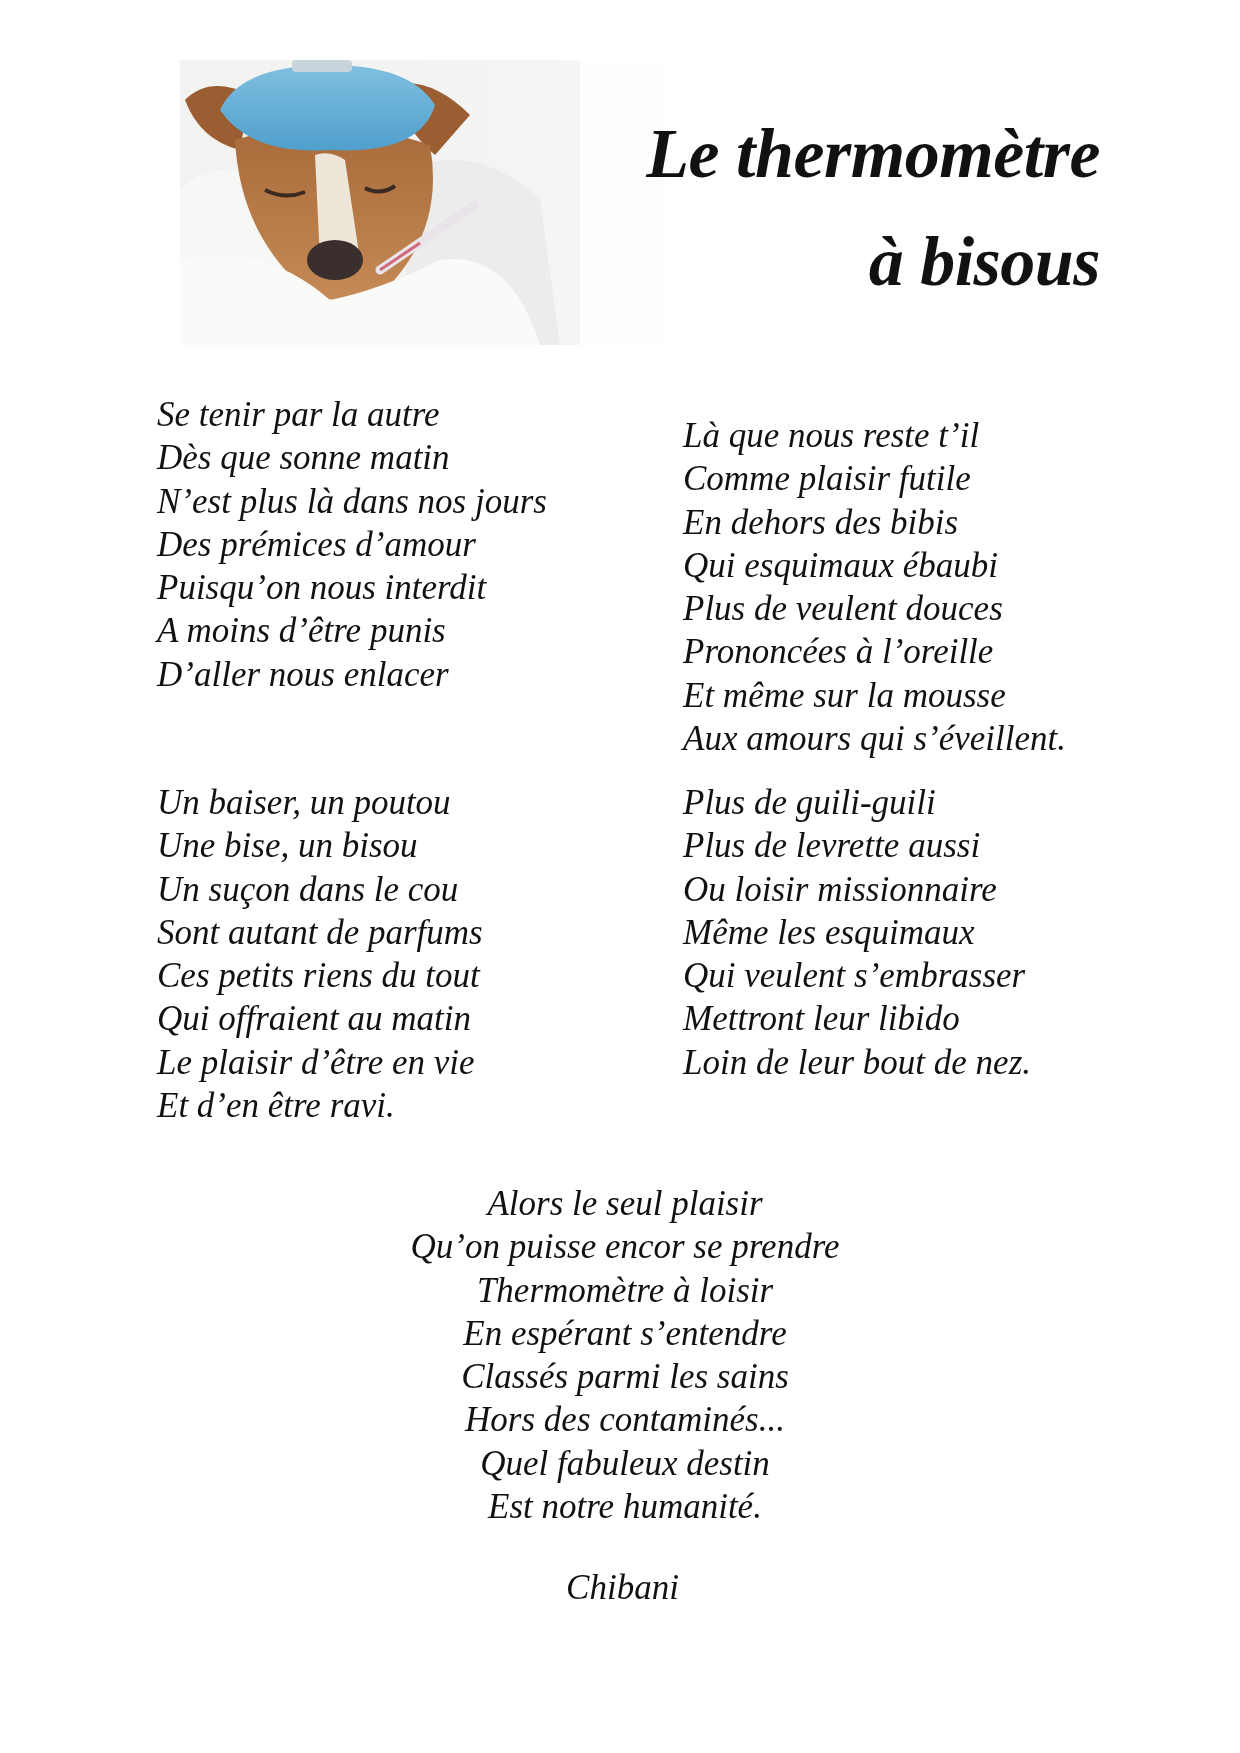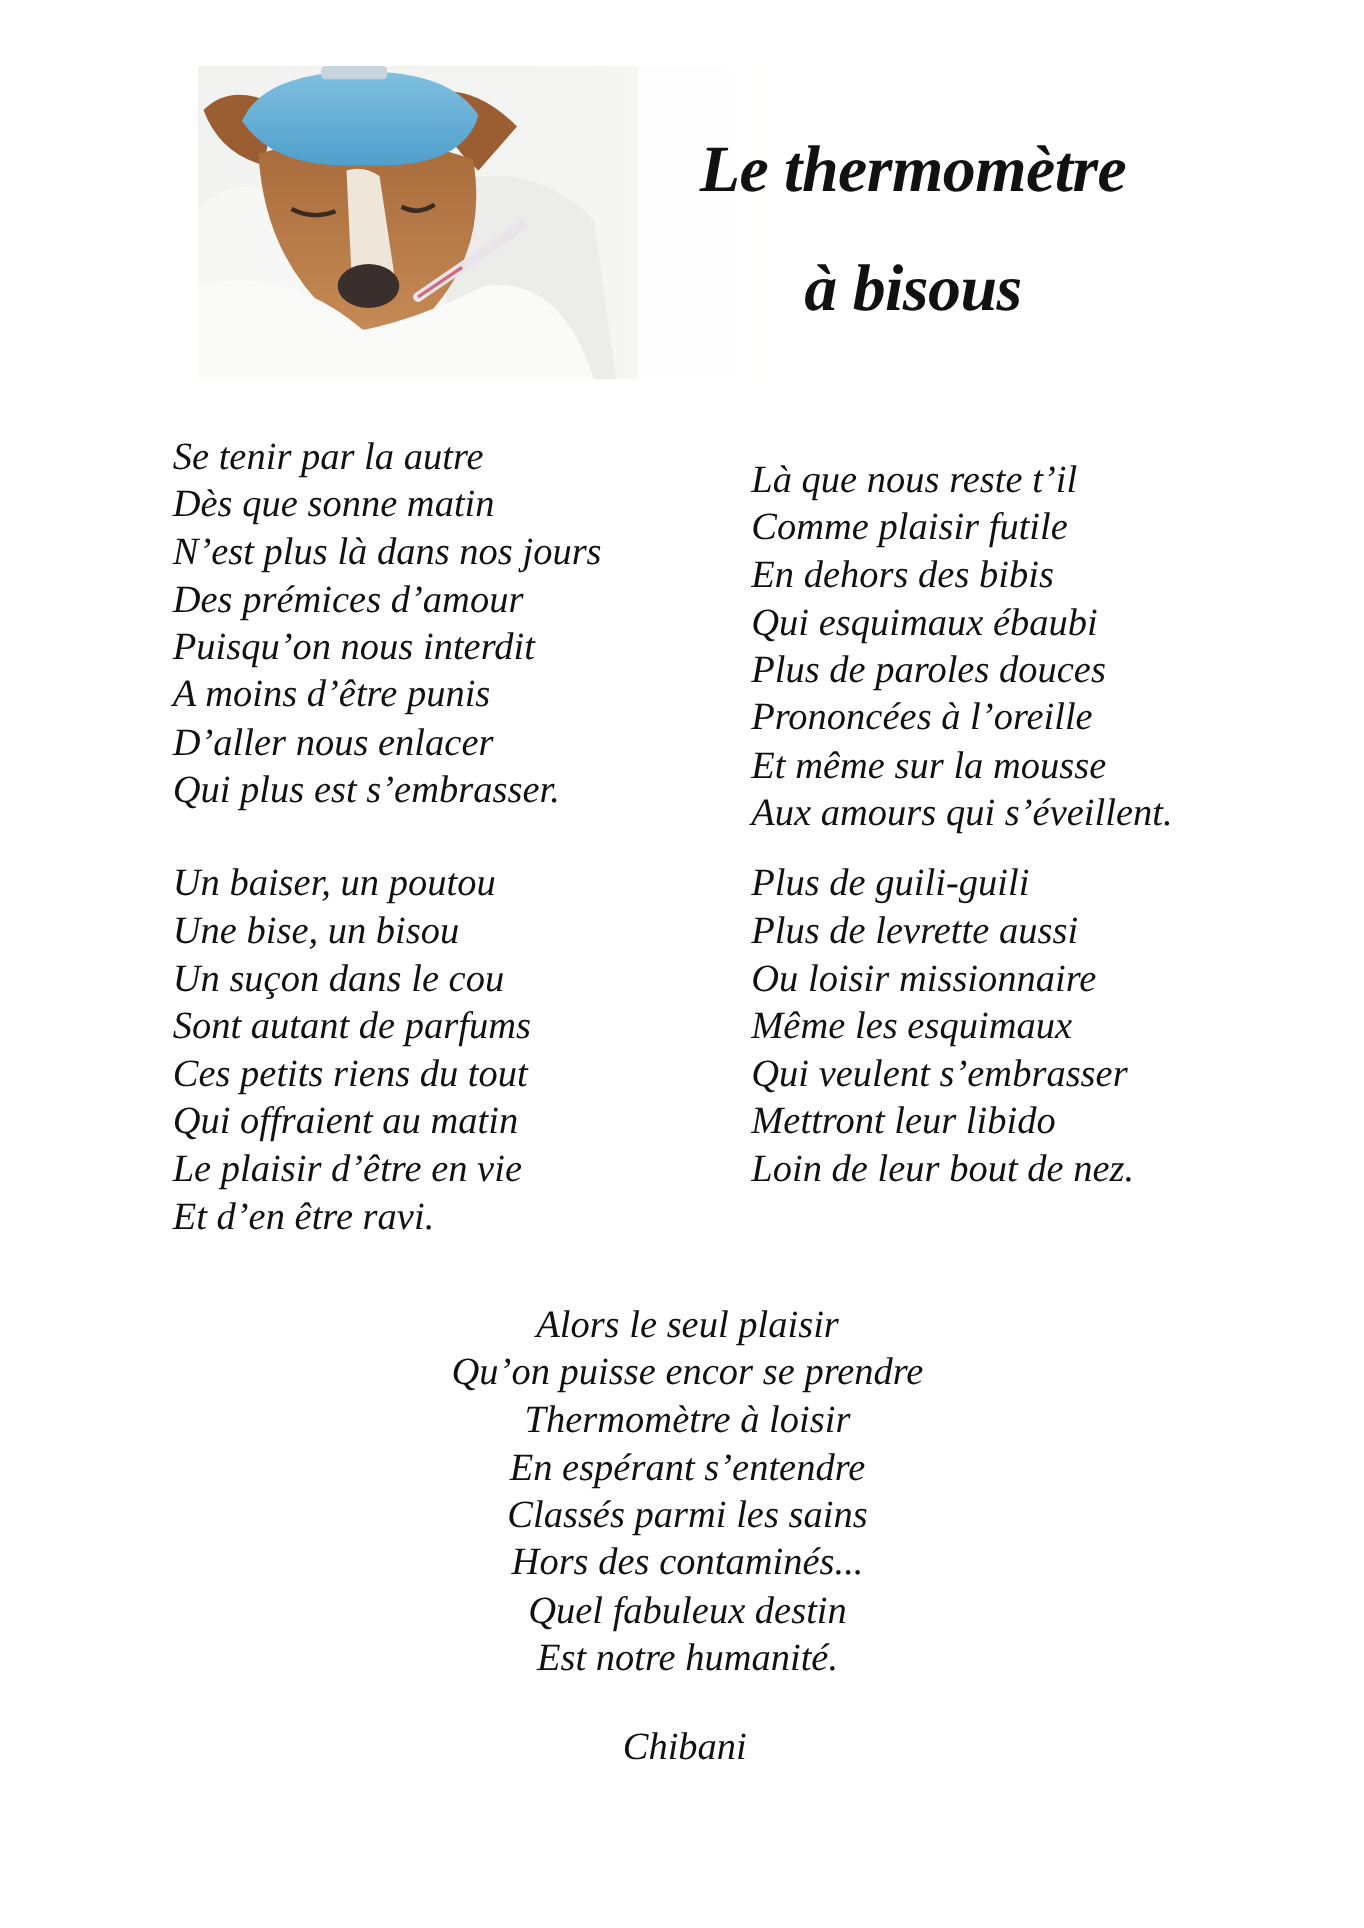--- a/index.html
+++ b/index.html
@@ -1,22 +1,22 @@
 <!DOCTYPE html>
 <html><head>
 <meta charset="utf-8">
 <style>
   html, body { margin: 0; padding: 0; background: #ffffff; }
   body { width: 1240px; height: 1753px; position: relative; overflow: hidden;
          font-family: "Liberation Serif", "DejaVu Serif", serif; color: #111; }
   .header-image { position: absolute; left: 180px; top: 60px; width: 630px; height: 285px; overflow: hidden; }
   .header-image svg { display: block; }
-  .title { position: absolute; left: 560px; top: 100px; width: 540px; text-align: center;
+  .title { position: absolute; left: 560px; top: 100px; width: 540px; text-align: right;
            font-family: "Liberation Serif", serif; font-style: italic; font-weight: bold;
-           font-size: 60px; line-height: 108px; letter-spacing: -0.5px; }
+           font-size: 70px; line-height: 108px; letter-spacing: -0.5px; }
   .title .line { display: block; }
   .stanza { position: absolute; font-style: italic; font-size: 35px; line-height: 43.3px; }
   .stanza .verse { display: block; white-space: nowrap; }
   .s1 { left: 157px; top: 393px; }
   .s2 { left: 683px; top: 393px; margin-top: 21px; }
   .s3 { left: 157px; top: 781px; }
   .s4 { left: 683px; top: 781px; }
   .s5 { left: 0; width: 1250px; top: 1182px; text-align: center; }
   .signature { position: absolute; left: 0; width: 1245px; top: 1568px; text-align: center;
                font-style: italic; font-size: 35px; }
@@ -75,29 +75,28 @@
 </div>
 
 <div class="stanza s1">
   <span class="verse">Se tenir par la autre</span>
   <span class="verse">Dès que sonne matin</span>
   <span class="verse">N’est plus là dans nos jours</span>
   <span class="verse">Des prémices d’amour</span>
   <span class="verse">Puisqu’on nous interdit</span>
   <span class="verse">A moins d’être punis</span>
   <span class="verse">D’aller nous enlacer</span>
-  <span class="verse">Qui plus est s’embrasser.</span>
 </div>
 
 <div class="stanza s2">
   <span class="verse">Là que nous reste t’il</span>
   <span class="verse">Comme plaisir futile</span>
   <span class="verse">En dehors des bibis</span>
   <span class="verse">Qui esquimaux ébaubi</span>
-  <span class="verse">Plus de paroles douces</span>
+  <span class="verse">Plus de veulent douces</span>
   <span class="verse">Prononcées à l’oreille</span>
   <span class="verse">Et même sur la mousse</span>
   <span class="verse">Aux amours qui s’éveillent.</span>
 </div>
 
 <div class="stanza s3">
   <span class="verse">Un baiser, un poutou</span>
   <span class="verse">Une bise, un bisou</span>
   <span class="verse">Un suçon dans le cou</span>
   <span class="verse">Sont autant de parfums</span>

